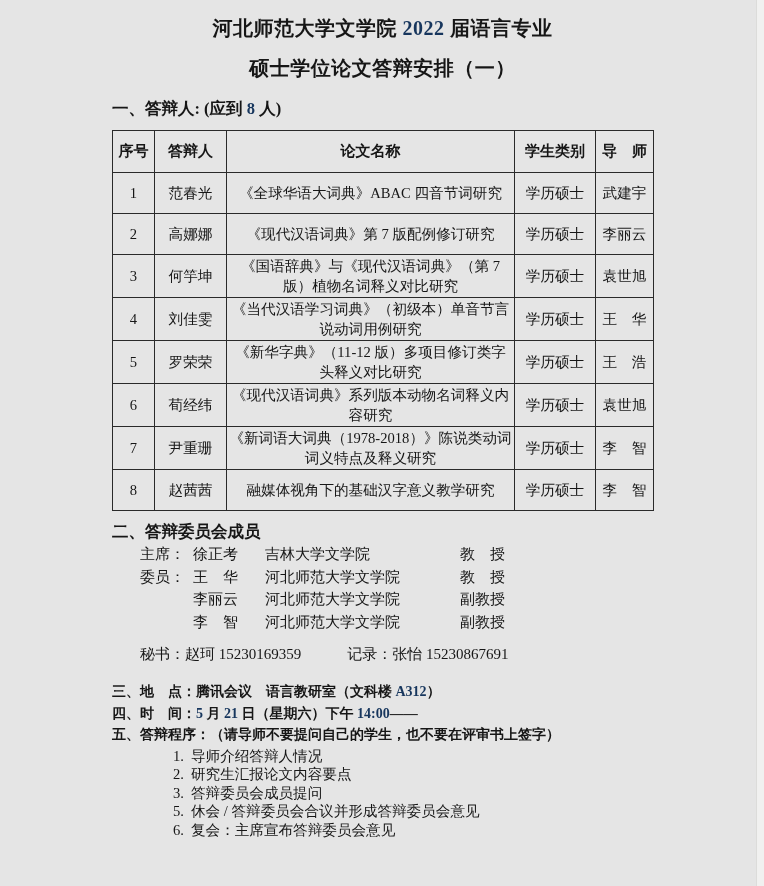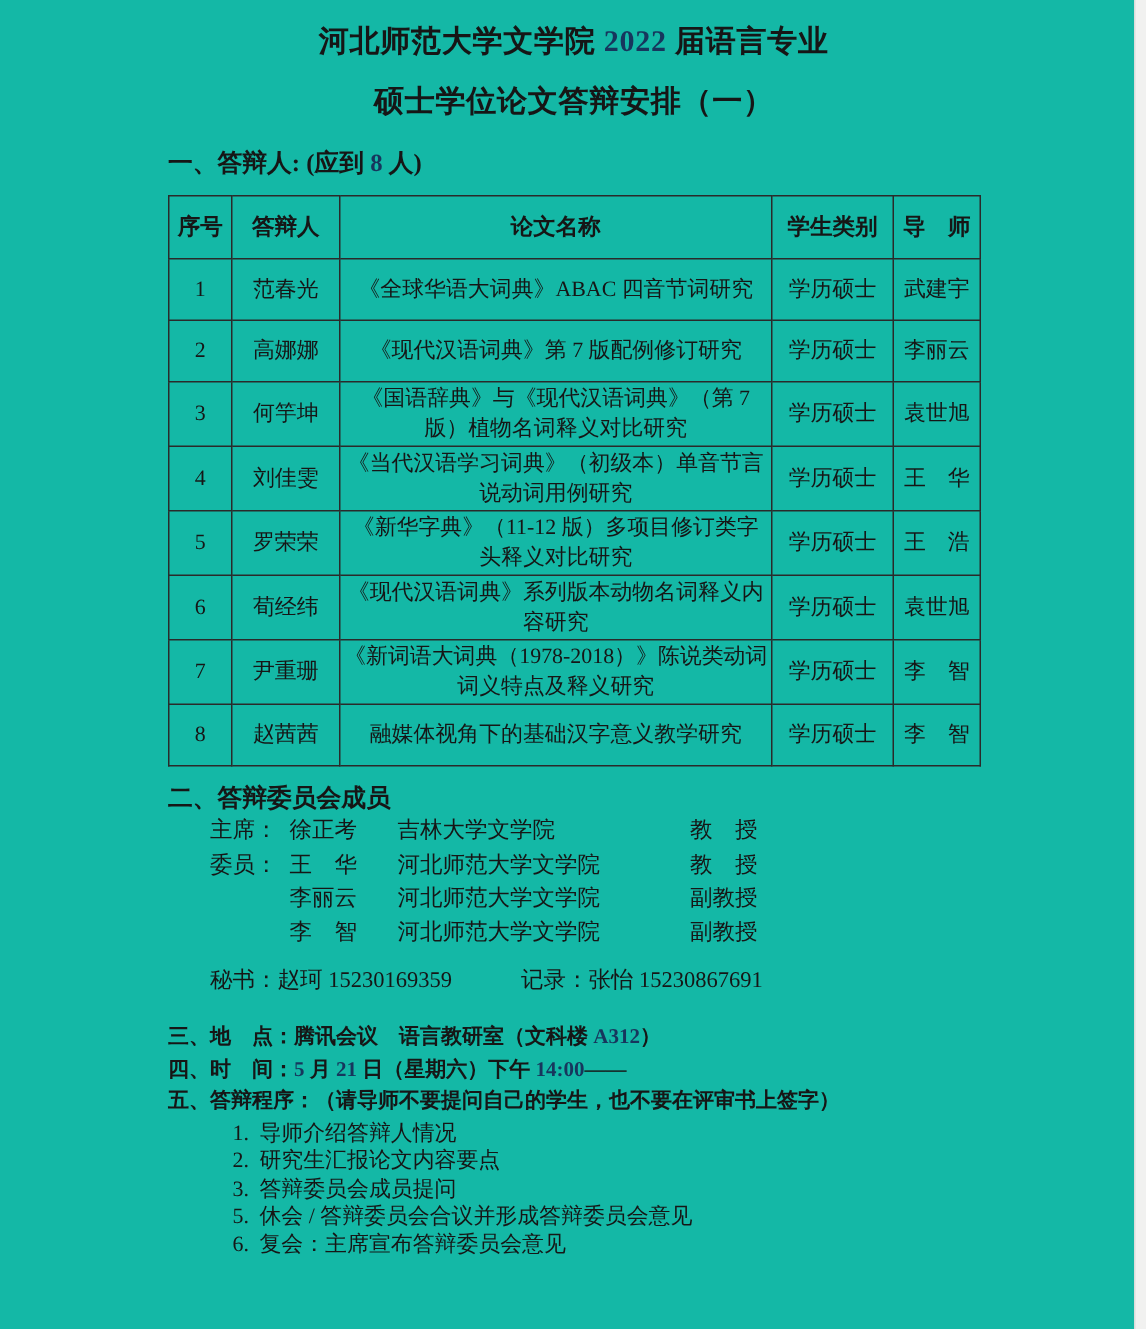--- a/index.html
+++ b/index.html
@@ -1,17 +1,17 @@
 <!DOCTYPE html>
 <html><head>
 <meta charset="utf-8">
 <style>
   html,body { margin:0; padding:0; background:#fff; }
   .page {
-    position:relative; width:764px; height:886px; background:#14b8a6;
+    position:relative; width:764px; height:886px; background:#e5e5e5;
     overflow:hidden; font-family:"Liberation Serif","DejaVu Serif",serif;
     color:#161616;
   }
   .right-edge {
     position:absolute; top:0; right:0; width:7px; height:886px;
     background:#f1f1f0; border-left:1px solid #dcdcda;
   }
   .content { position:absolute; left:112px; top:8px; width:541px; }
 
   .title { text-align:center; font-weight:bold; font-size:20px; line-height:40px; letter-spacing:0.5px; }
@@ -32,21 +32,21 @@
   .cname  { display:inline-block; width:72px; }
   .corg   { display:inline-block; width:195px; }
 
   .secretary { margin-top:10px; padding-left:28px; font-size:15px; line-height:22px; }
   .sec-gap { display:inline-block; width:46px; }
 
   .bold-lines { margin-top:16px; }
   .bline { font-weight:bold; font-size:14px; line-height:21.5px; white-space:nowrap; }
 
   .steps { margin-top:1px; padding-left:43px; }
-  .step { font-size:14.6px; line-height:18.5px; white-space:nowrap; }
+  .step { font-size:14.6px; line-height:18.5px; white-space:nowrap;margin-left:18px; }
   .step-no { display:inline-block; margin-right:7px; }
 </style>
 </head>
 <body>
 
 <div class="page">
   <div class="content">
 
     <div class="title"><span>河北师范大学文学院 </span><span class="blue">2022</span><span> 届语言专业</span></div>
     <div class="title">硕士学位论文答辩安排（一）</div>

